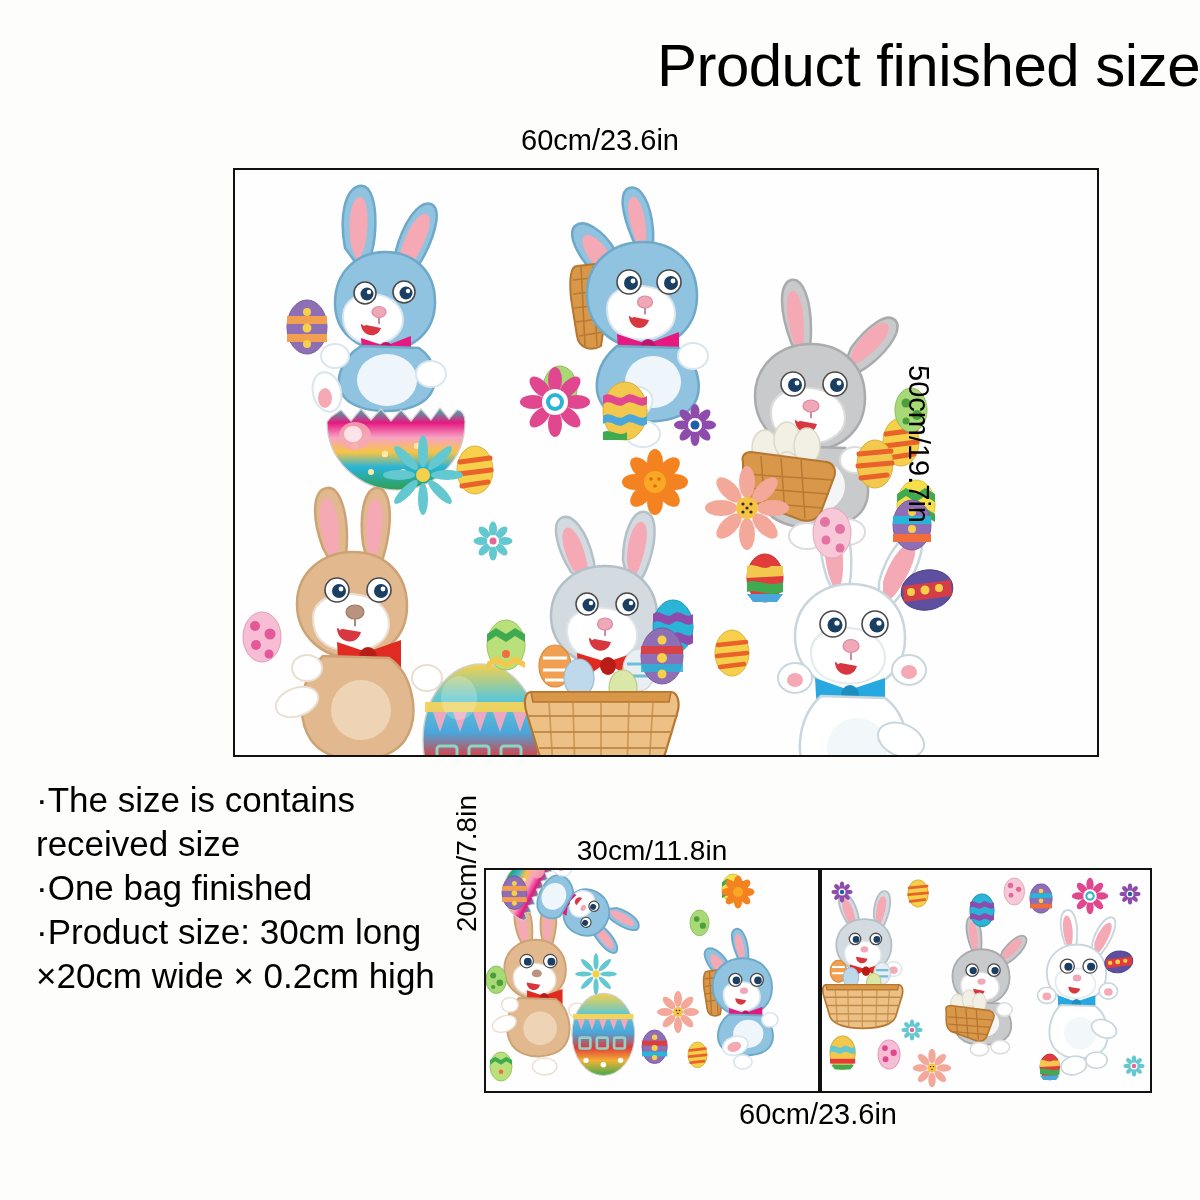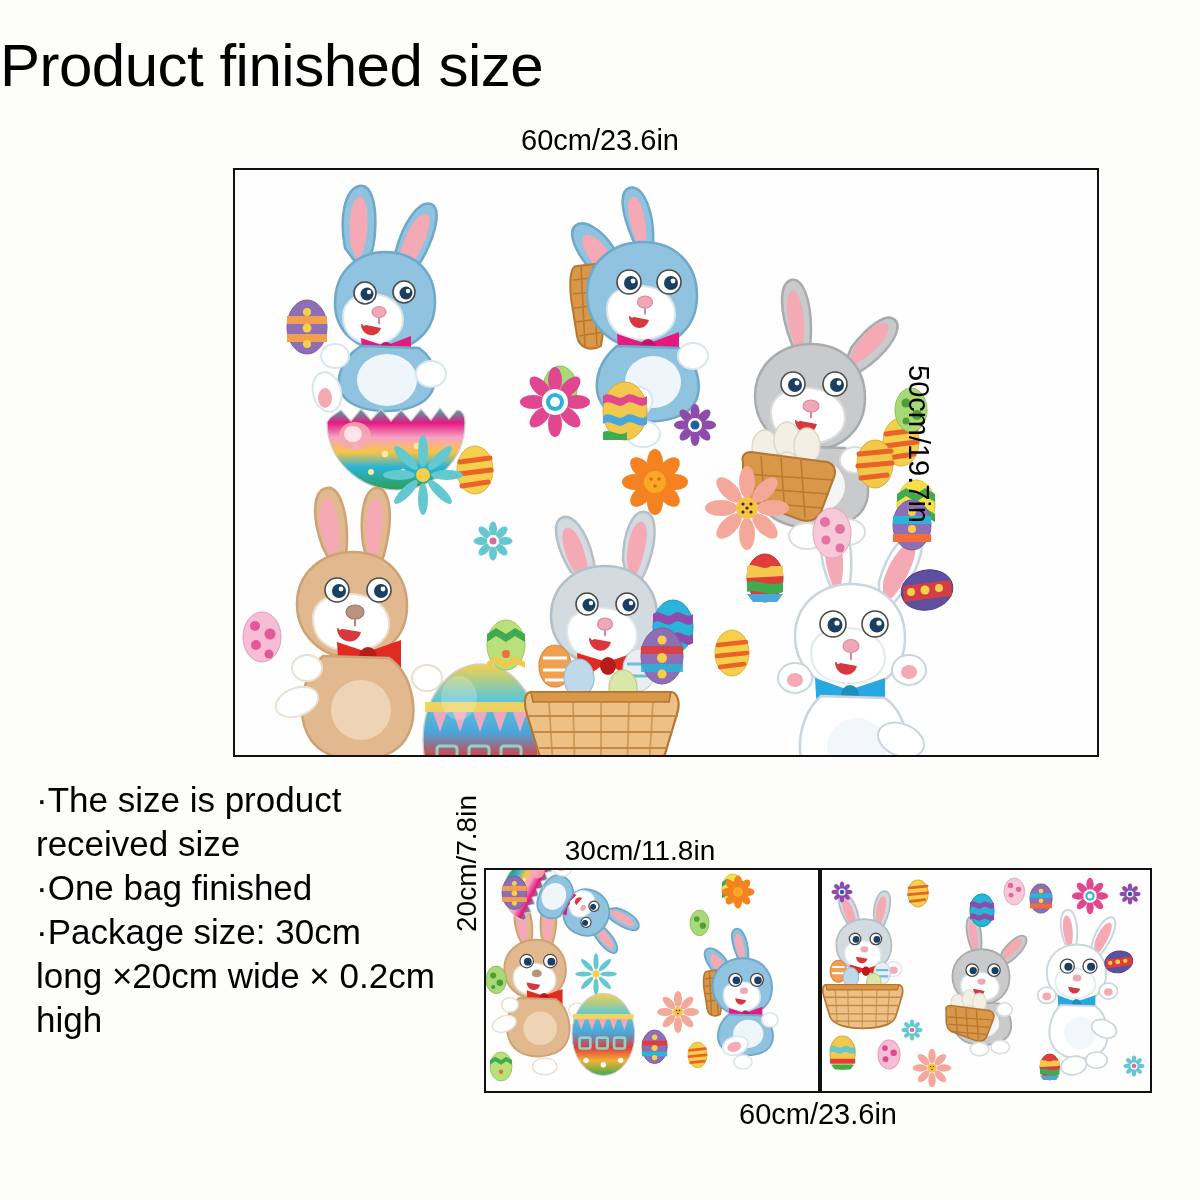--- a/index.html
+++ b/index.html
@@ -9,21 +9,21 @@
     font-family:"Liberation Sans",sans-serif;
     color:#000;
     position:relative;
     overflow:hidden;
   }
   .page{position:absolute;inset:0;}
 
   
   #page-title{
     position:absolute;left:0;top:34px;width:1200px;
-    text-align:left;
+    text-align:right;
     font-size:60px;line-height:64px;font-weight:400;
     letter-spacing:-0.5px;
   }
   #top-width-label{
     position:absolute;left:0;top:124px;width:1200px;
     text-align:center;font-size:29px;line-height:32px;
   }
 
   
   #main-frame{
@@ -44,21 +44,21 @@
 
   
   #notes{
     position:absolute;left:36px;top:778px;width:400px;
     font-size:35px;line-height:44px;
   }
   #notes div{white-space:pre-wrap;}
 
   
   #sheet-width-label{
-    position:absolute;left:472px;top:836px;width:336px;
+    position:absolute;left:484px;top:836px;width:336px;
     text-align:center;font-size:28px;line-height:30px;
   }
   #sheets-wrap{
     position:absolute;left:484px;top:868px;
     width:668px;height:225px;
   }
   .sheet{
     position:absolute;top:0;height:225px;
     border:2px solid #111;box-sizing:border-box;
     background:#fefefe;overflow:hidden;
@@ -612,23 +612,23 @@
           <circle cx="0" cy="0" r="6" fill="#ffffff"></circle>
           <circle cx="0" cy="0" r="3.5" fill="#e0699a"></circle>
         </g>
       </g>
     </svg>
   </div>
 
   <div id="right-height-label">50cm/19.7in</div>
 
   <div id="notes">
-    <div>·The size is product received size</div>
+    <div>·The size is contains received size</div>
     <div>·One bag finished</div>
-    <div>·Package size: 30cm long ×20cm wide × 0.2cm high</div>
+    <div>·Product size: 30cm long ×20cm wide × 0.2cm high</div>
   </div>
 
   <div id="sheet-width-label">30cm/11.8in</div>
   <div id="sheet-height-label">20cm/7.8in</div>
 
   <div id="sheets-wrap">
 
     <div class="sheet" id="sheet-left">
       <svg class="art" width="332" height="221" viewBox="0 0 332 221" xmlns="http://www.w3.org/2000/svg">
         <defs>

